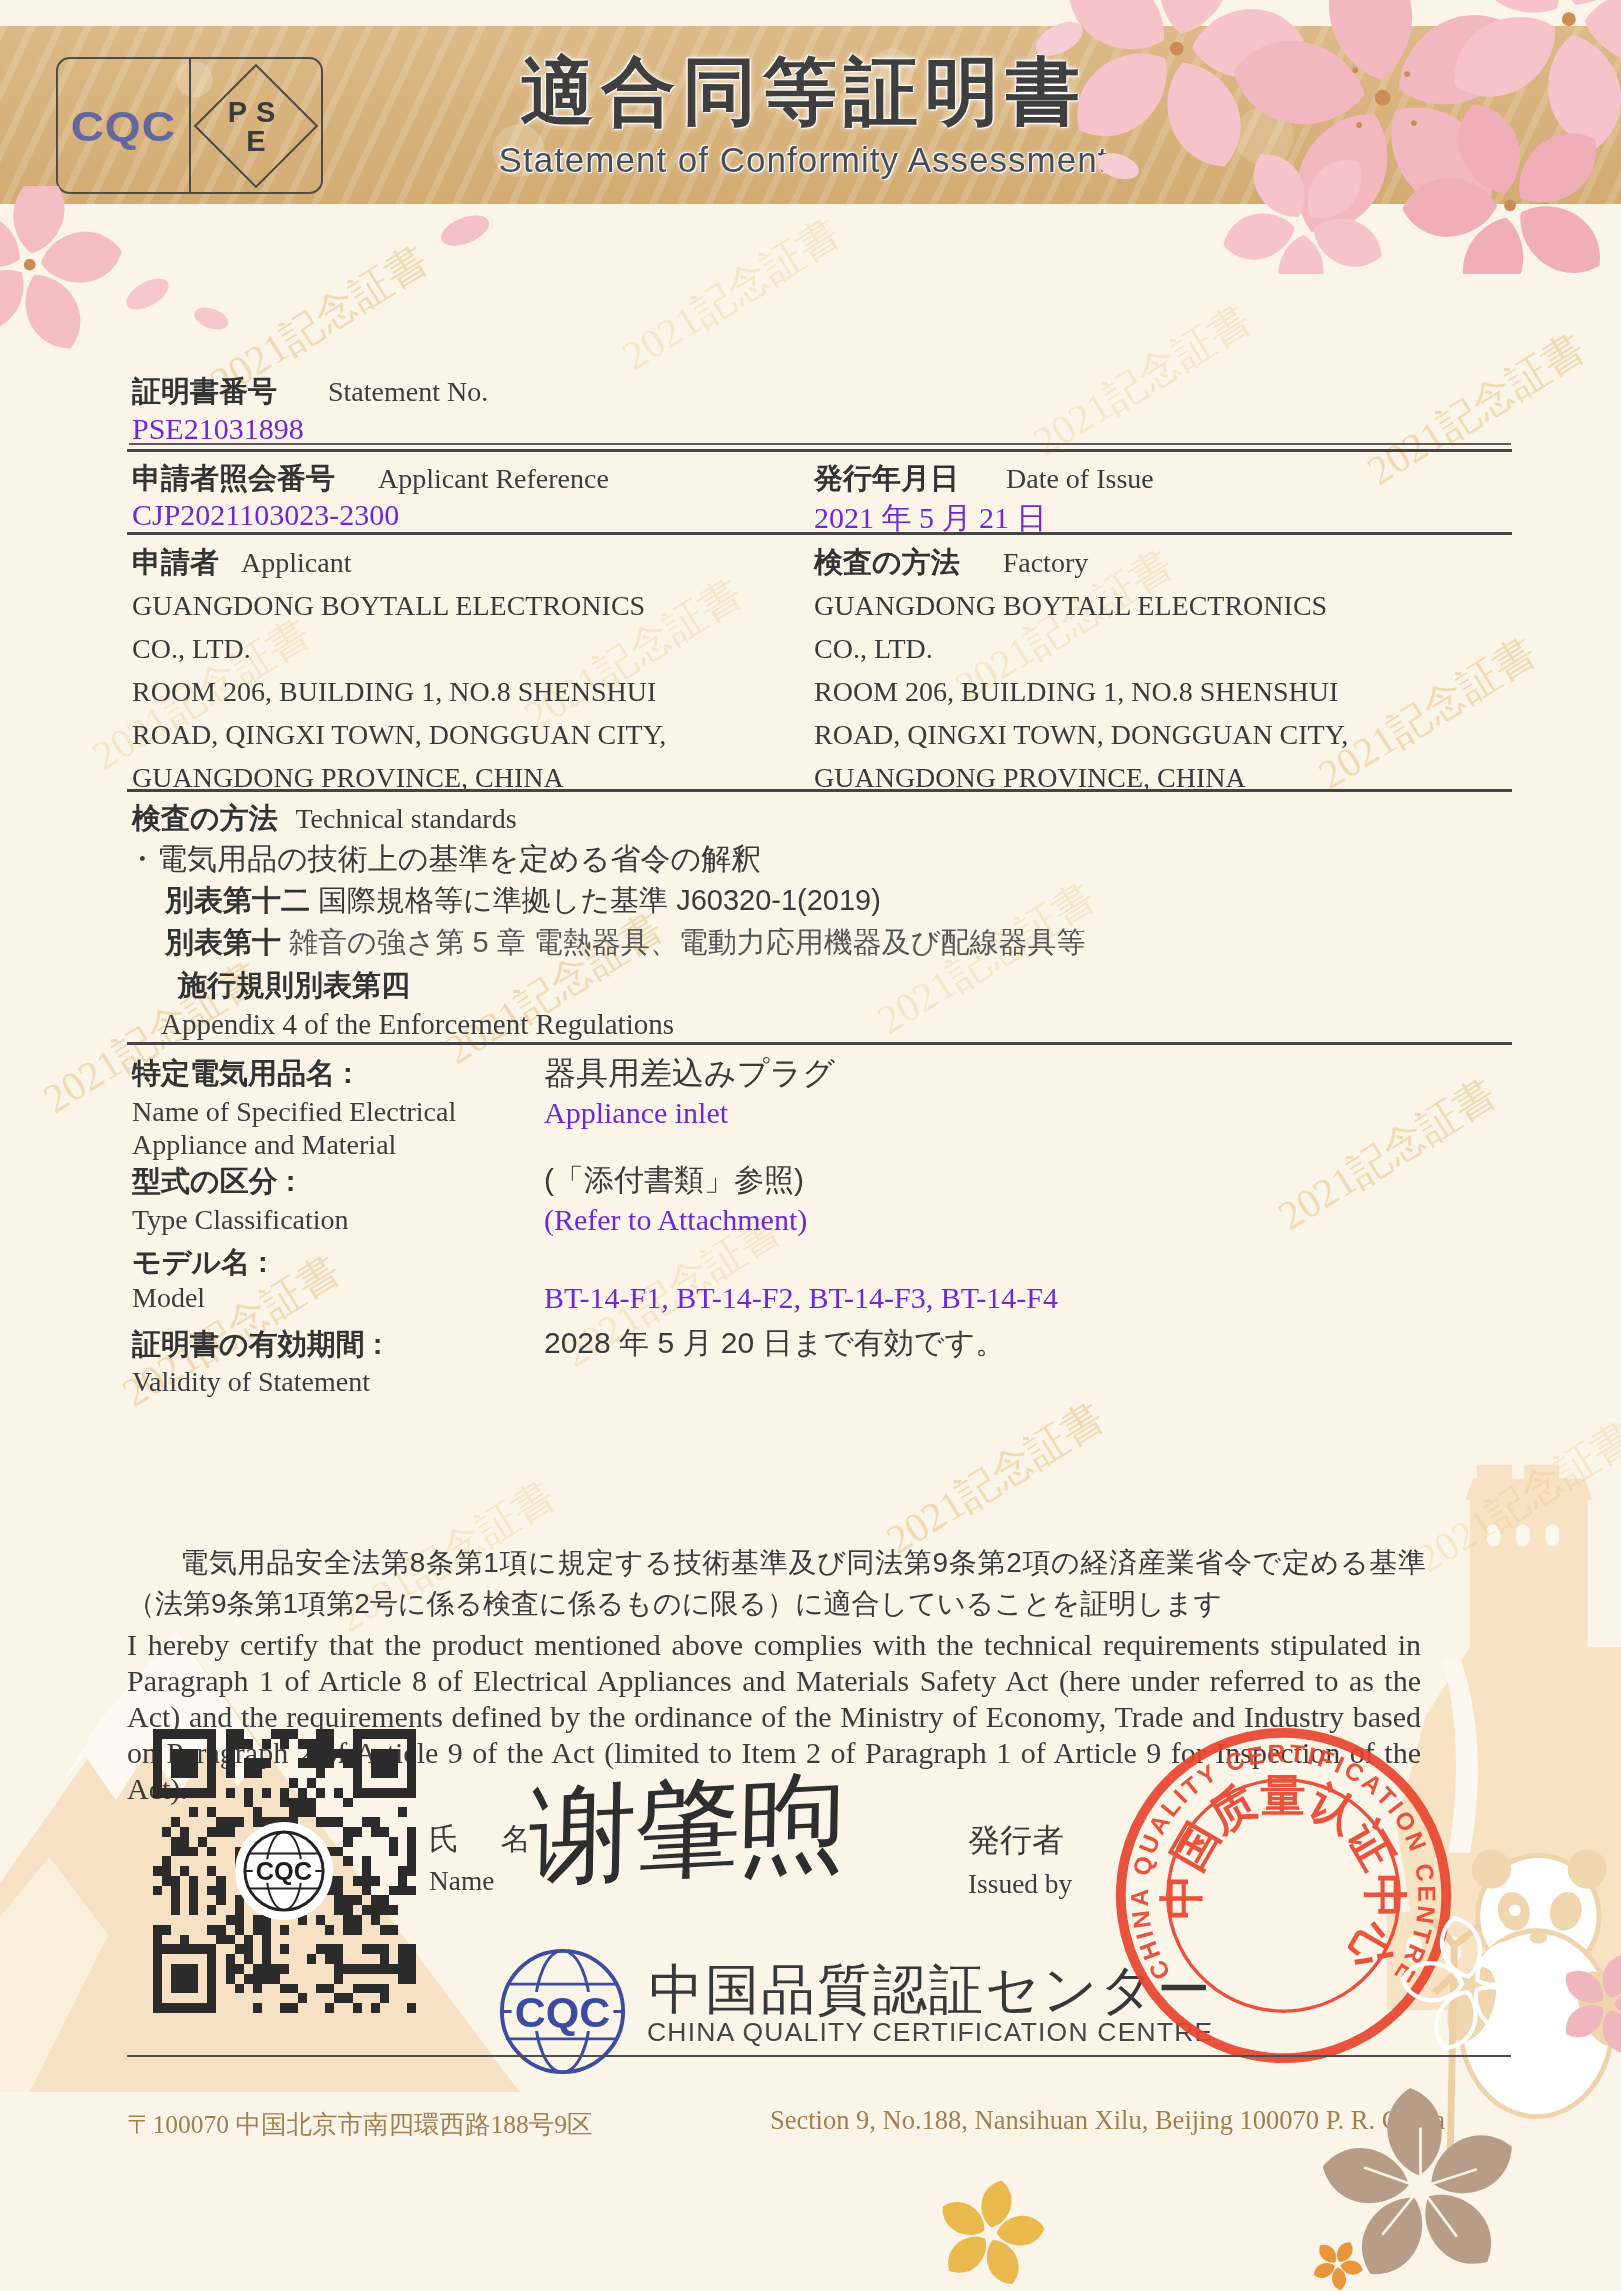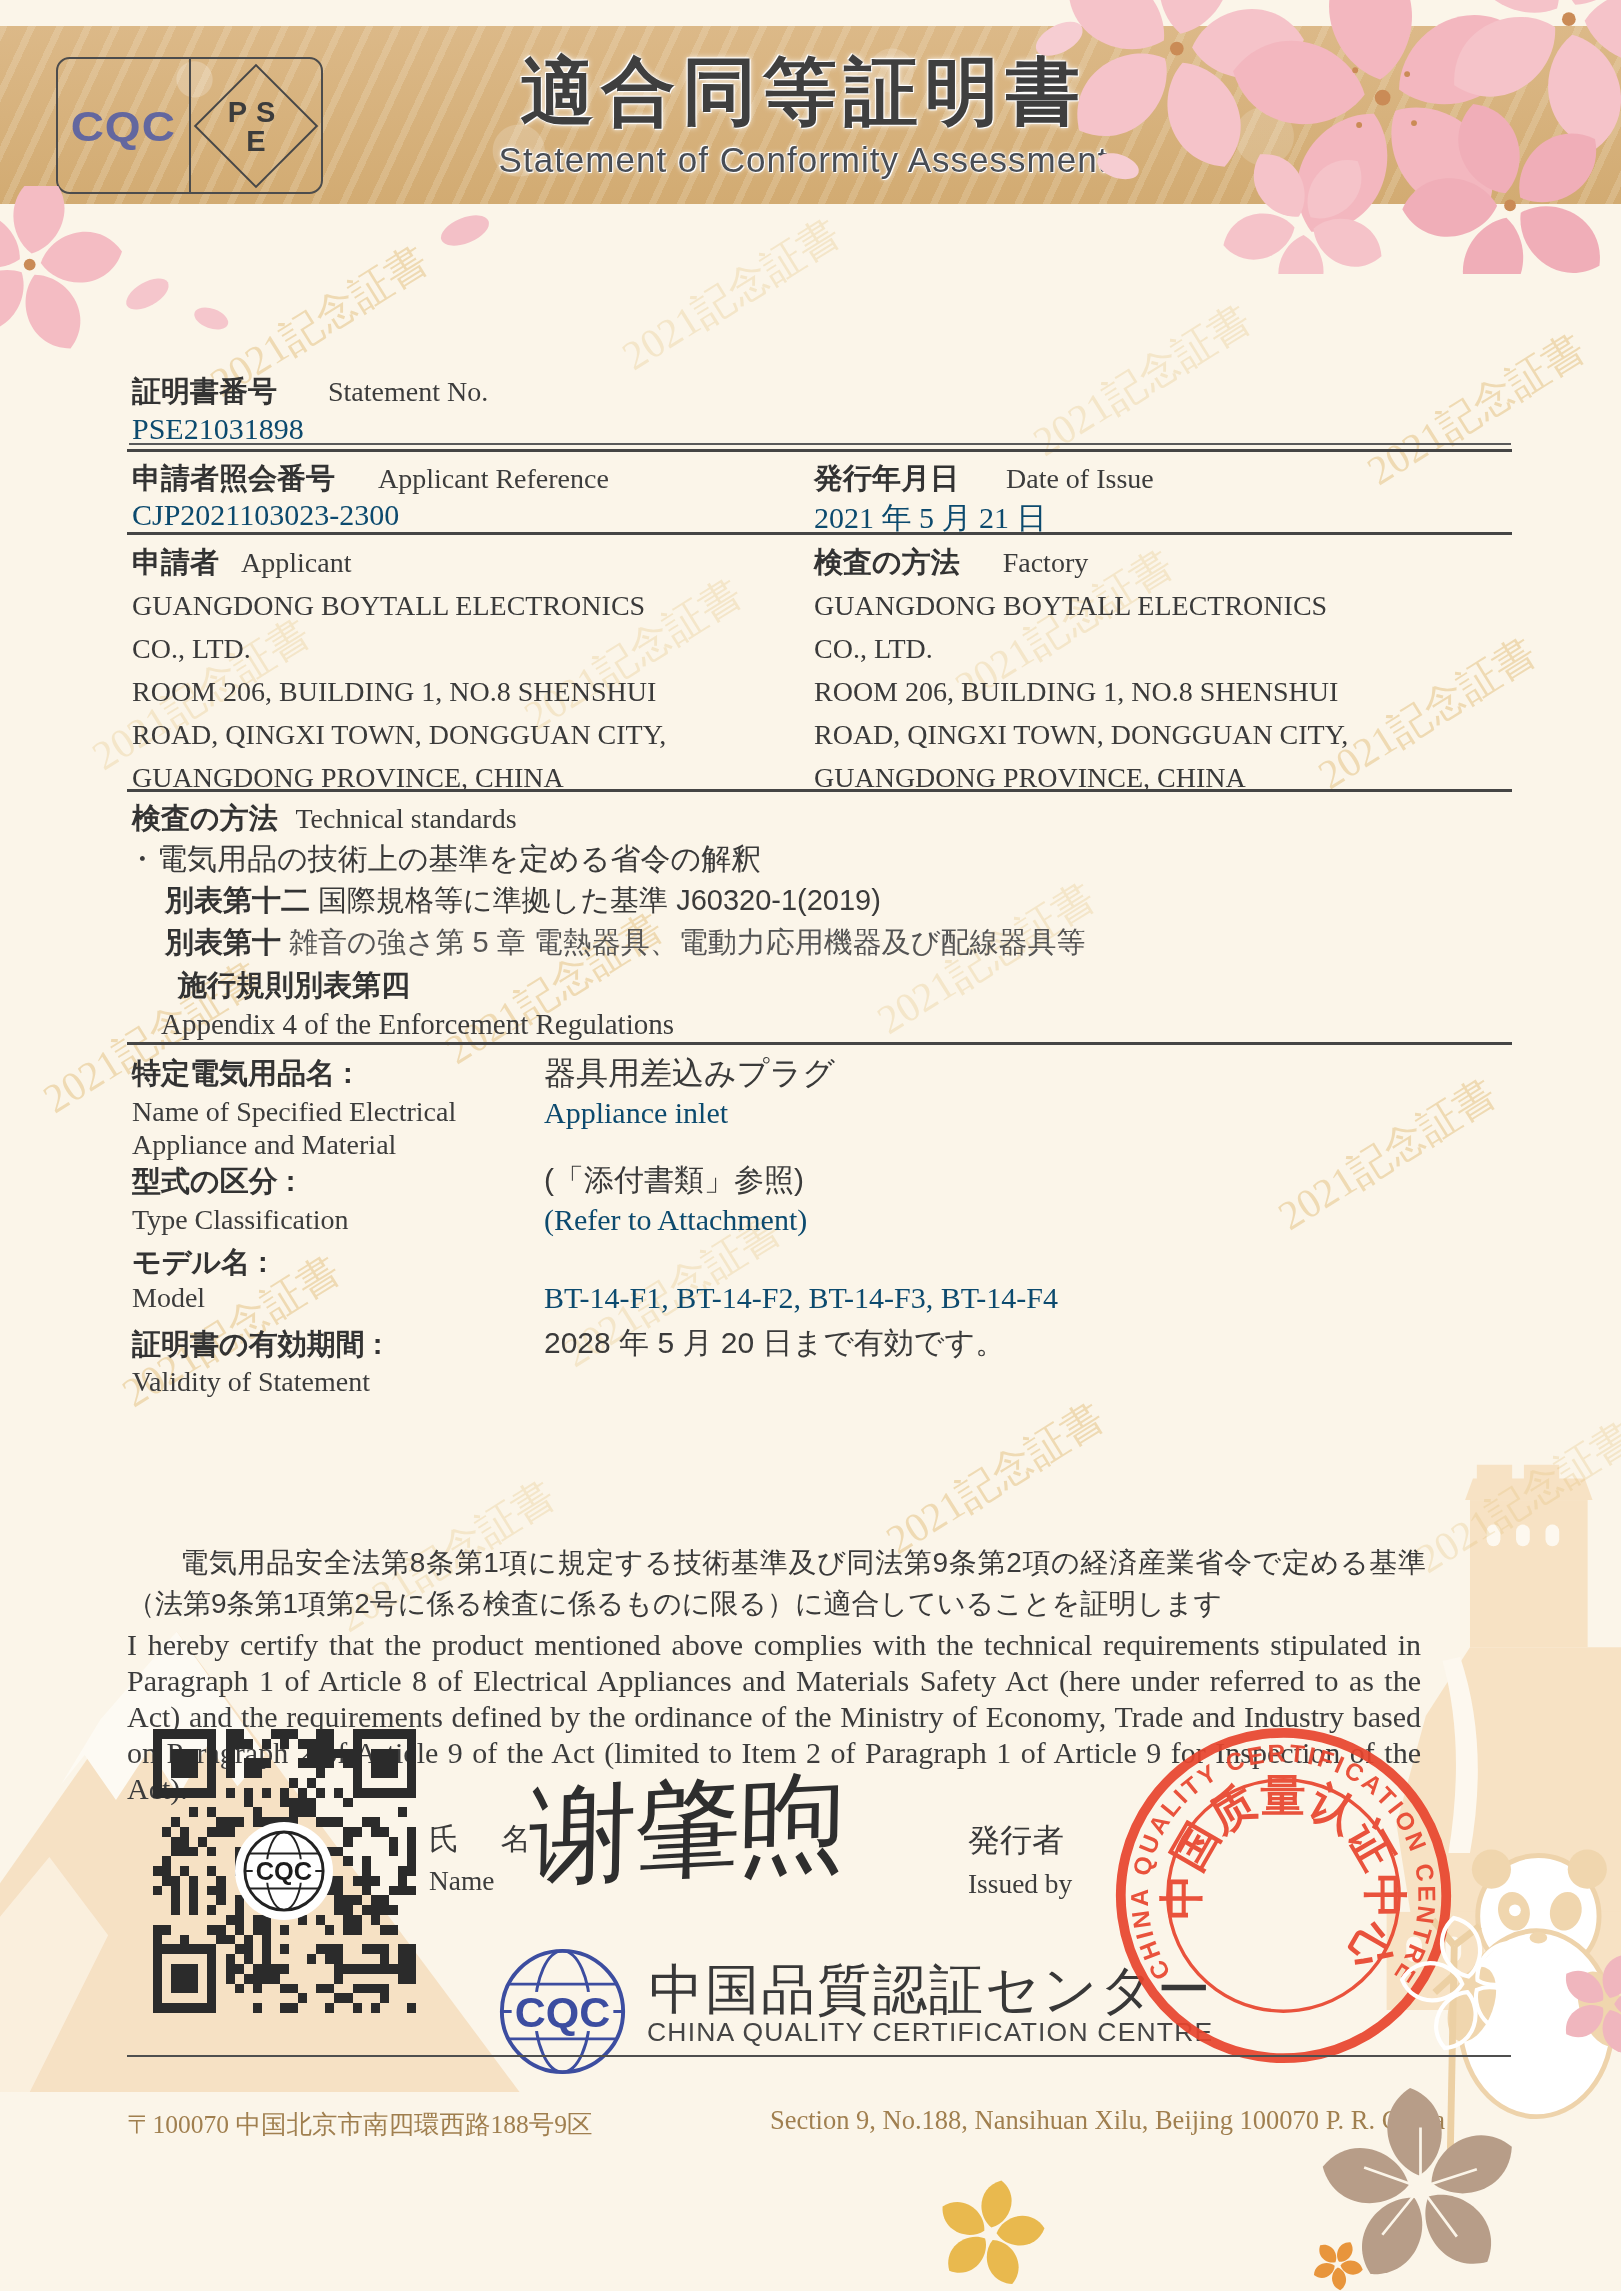--- a/index.html
+++ b/index.html
@@ -29,21 +29,21 @@
              letter-spacing:6.9px;color:#3f3f3f;font-weight:600;
              text-shadow:0 0 2.9px #fff,0 0 5.9px #fff,1px 1px 0 #fff,-1px -1px 0 #fff;}
   .doc-subtitle{position:absolute;left:431px;top:140px;width:745px;text-align:center;font-size:35px;
              font-family:"Liberation Sans","DejaVu Sans",sans-serif;color:#484d55;letter-spacing:1px;
              text-shadow:0 0 2.9px #fff,0 0 4.9px #fff,1px 1px 0 #fff,-1px -1px 0 #fff;}
   
   .abs{position:absolute;}
   .jp{font-family:"Liberation Sans","DejaVu Sans",sans-serif;font-weight:700;color:#333;font-size:29px;}
   .jpn{font-family:"Liberation Sans","DejaVu Sans",sans-serif;font-weight:400;color:#3a3a3a;font-size:29px;}
   .en{font-family:"Liberation Serif","DejaVu Serif",serif;font-weight:400;font-size:28px;color:#3c3c3c;}
-  .val{font-family:"Liberation Serif","DejaVu Serif",serif;font-size:30px;color:#0c4a6e;}
+  .val{font-family:"Liberation Serif","DejaVu Serif",serif;font-size:30px;color:#6d28d9;}
   .rule{position:absolute;background:#454545;height:2.9px;}
   .rule-thin{position:absolute;background:#5a5a5a;height:1.5px;}
   .addr div{font-size:28px;line-height:43px;white-space:nowrap;}
   
   .wm{position:absolute;font-size:41px;font-family:"Liberation Serif","DejaVu Serif",serif;
       color:rgba(222,182,104,.42);transform:rotate(-32deg);white-space:nowrap;pointer-events:none;}
   .wm.lt{color:rgba(226,190,118,.28);}
   .decor{position:absolute;pointer-events:none;}
   
   .sig{font-size:108px;color:#2e2e2e;transform:rotate(-3deg) skewX(-4deg);letter-spacing:-3.9px;line-height:1;}

